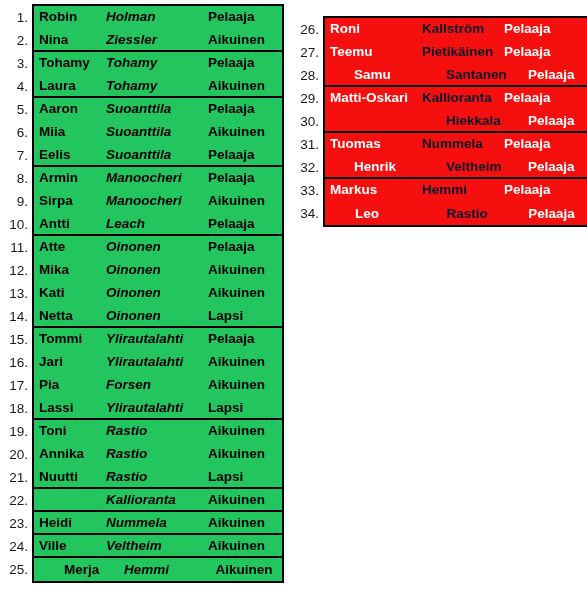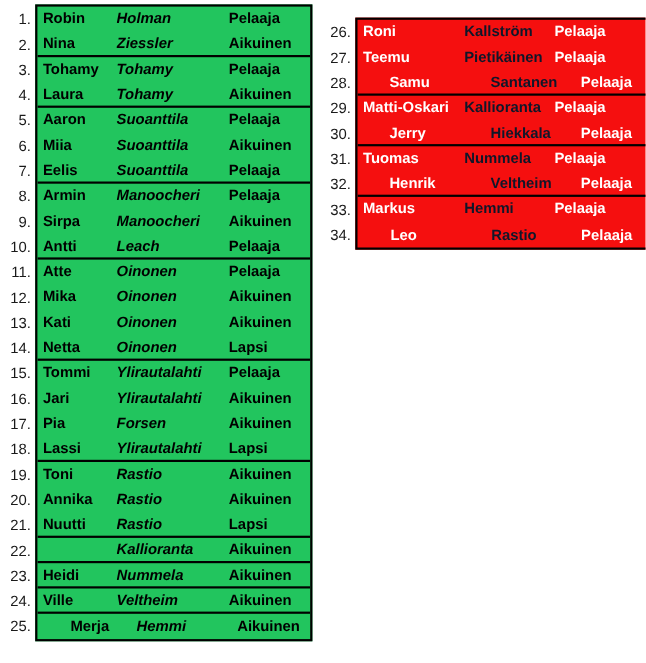--- a/index.html
+++ b/index.html
@@ -281,21 +281,20 @@
           <div class="cell cell-first">Samu</div>
           <div class="cell cell-last">Santanen</div>
           <div class="cell cell-role">Pelaaja</div>
         </div>
         <div class="data-row">
           <div class="cell cell-first">Matti-Oskari</div>
           <div class="cell cell-last">Kallioranta</div>
           <div class="cell cell-role">Pelaaja</div>
         </div>
         <div class="data-row group-end">
-          <div class="cell cell-first">Jerry</div>
           <div class="cell cell-last">Hiekkala</div>
           <div class="cell cell-role">Pelaaja</div>
         </div>
         <div class="data-row">
           <div class="cell cell-first">Tuomas</div>
           <div class="cell cell-last">Nummela</div>
           <div class="cell cell-role">Pelaaja</div>
         </div>
         <div class="data-row group-end">
           <div class="cell cell-first">Henrik</div>

